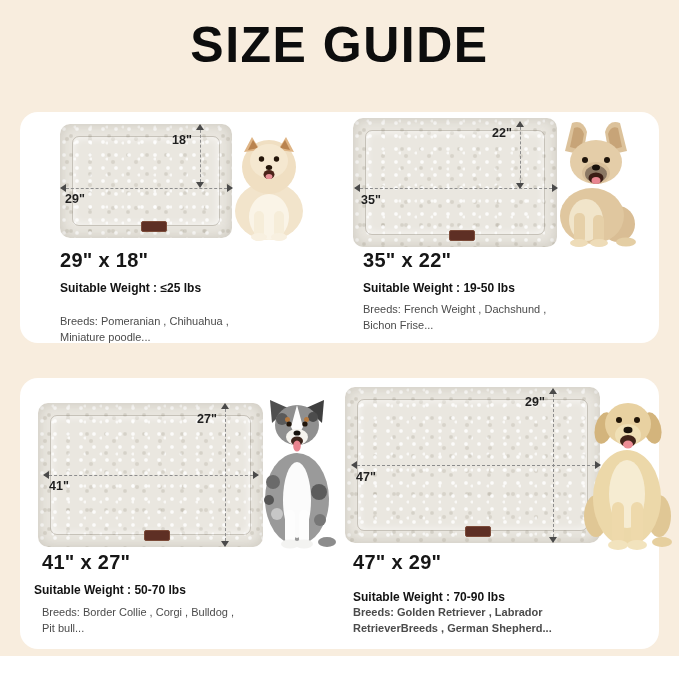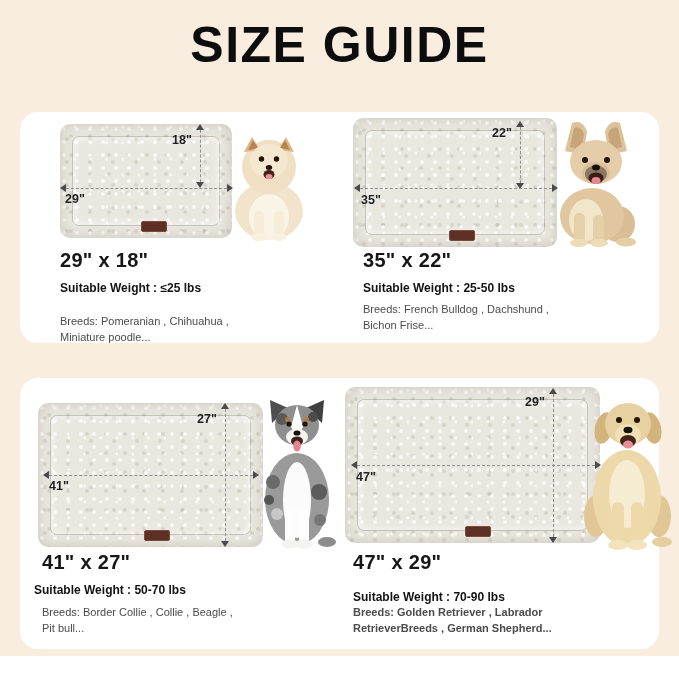--- a/index.html
+++ b/index.html
@@ -113,22 +113,22 @@
         <ellipse cx="48" cy="96" rx="32" ry="28" fill="#e0c79f"></ellipse>
         <ellipse cx="42" cy="100" rx="17" ry="21" fill="#f1e5ca"></ellipse>
         <rect x="30" y="93" width="11" height="30" rx="5" fill="#e6d0a8"></rect>
         <rect x="49" y="95" width="11" height="28" rx="5" fill="#e6d0a8"></rect>
         <ellipse cx="35" cy="123" rx="9" ry="4" fill="#eedcb8"></ellipse>
         <ellipse cx="55" cy="123" rx="9" ry="4" fill="#eedcb8"></ellipse>
         <ellipse cx="82" cy="122" rx="10" ry="4.5" fill="#e4ceA4"></ellipse>
       </svg>
 
       <div class="size-title" style="left:343px;top:137px;">35" x 22"</div>
-      <div class="weight" style="left:343px;top:169px;">Suitable Weight : 25-50 lbs</div>
-      <div class="breeds" style="left:343px;top:190px;">Breeds: French Bulldog , Dachshund ,
+      <div class="weight" style="left:343px;top:169px;">Suitable Weight : 19-50 lbs</div>
+      <div class="breeds" style="left:343px;top:190px;">Breeds: French Weight , Dachshund ,
 Bichon Frise...</div>
     </div>
   </div>
 
   <div class="panel" id="panel-bottom">
 
     <div>
       <div class="bed" style="left:18px;top:25px;width:225px;height:144px;">
         <div class="bed-rim"></div>
         <div class="bed-tag"></div>
@@ -162,21 +162,21 @@
         <ellipse cx="40" cy="108" rx="14" ry="38" fill="#fbfbfb"></ellipse>
         <rect x="28" y="118" width="10" height="34" rx="5" fill="#fdfdfd"></rect>
         <rect x="42" y="118" width="10" height="34" rx="5" fill="#fdfdfd"></rect>
         <ellipse cx="33" cy="152" rx="9" ry="4.5" fill="#f3f3f1"></ellipse>
         <ellipse cx="47" cy="152" rx="9" ry="4.5" fill="#f3f3f1"></ellipse>
         <ellipse cx="70" cy="150" rx="9" ry="5" fill="#8c8c8c"></ellipse>
       </svg>
 
       <div class="size-title" style="left:22px;top:173px;">41" x 27"</div>
       <div class="weight" style="left:14px;top:205px;">Suitable Weight : 50-70 lbs</div>
-      <div class="breeds" style="left:22px;top:227px;">Breeds: Border Collie , Collie , Beagle ,
+      <div class="breeds" style="left:22px;top:227px;">Breeds: Border Collie , Corgi , Bulldog ,
 Pit bull...</div>
     </div>
 
     <div>
       <div class="bed" style="left:325px;top:9px;width:255px;height:156px;">
         <div class="bed-rim"></div>
         <div class="bed-tag"></div>
       </div>
       <div class="dim-v" style="left:533px;top:11px;height:153px;"></div>
       <span class="dim-label" style="left:505px;top:17px;">29"</span>

